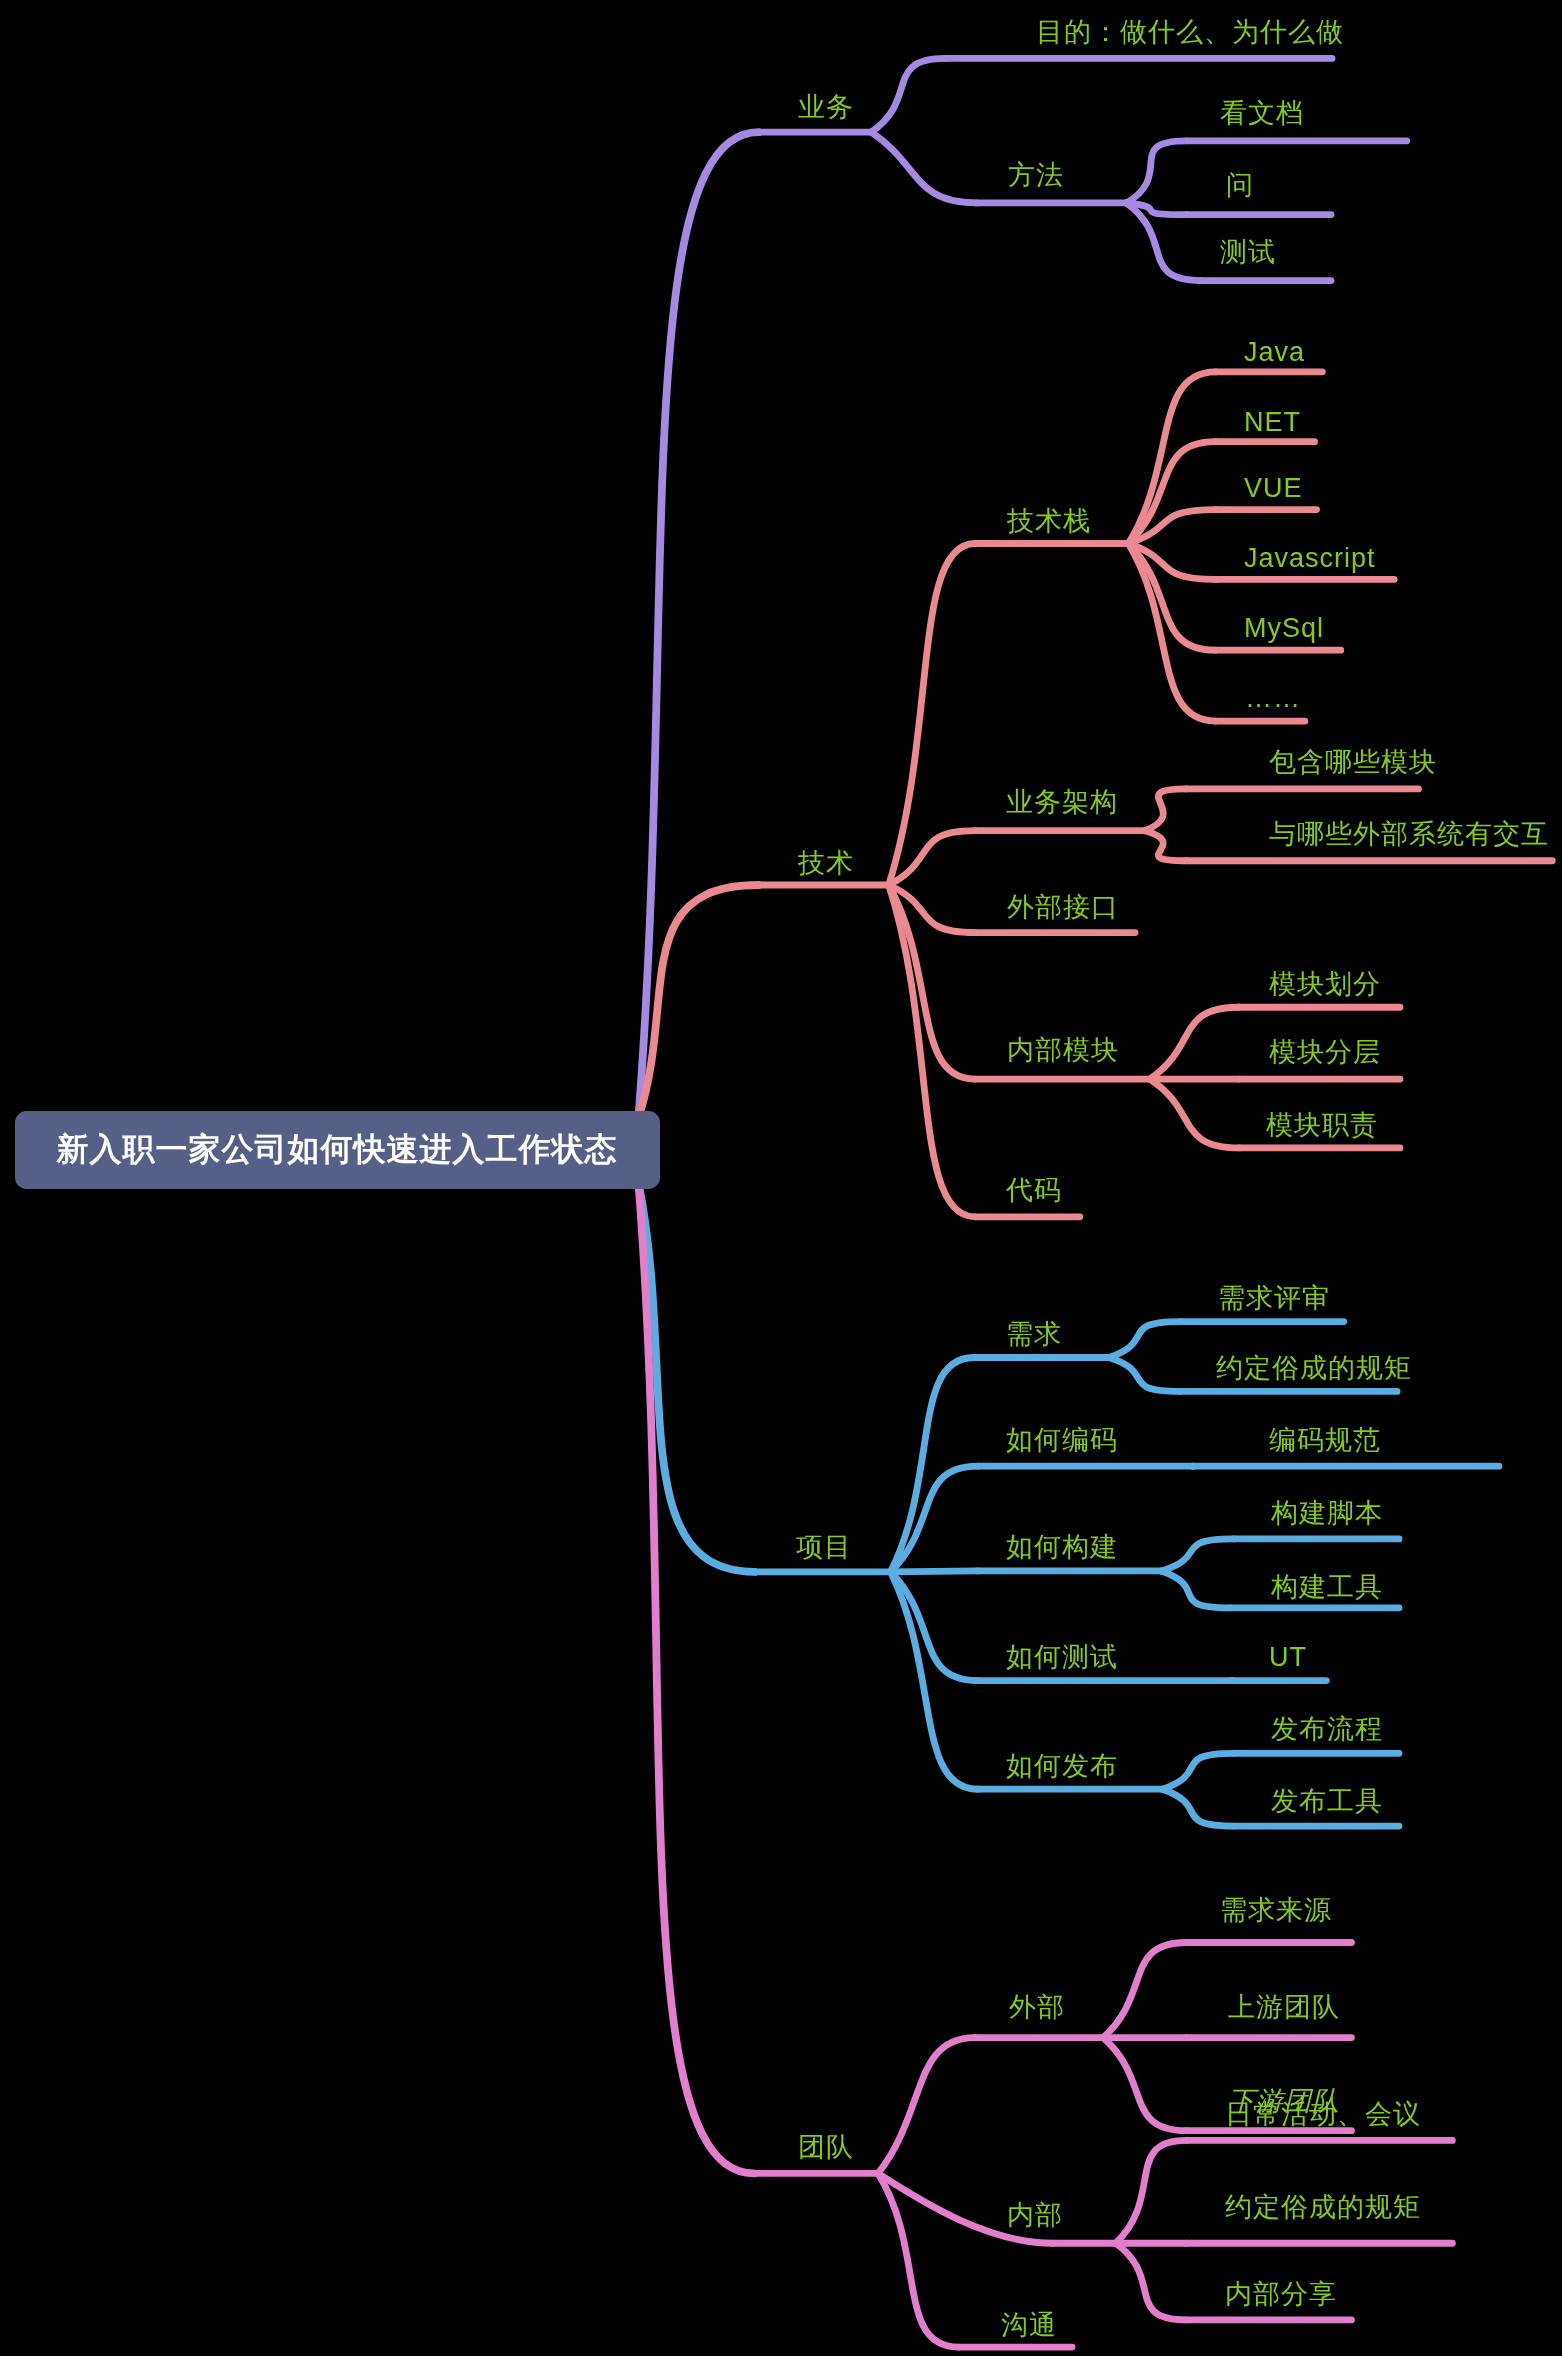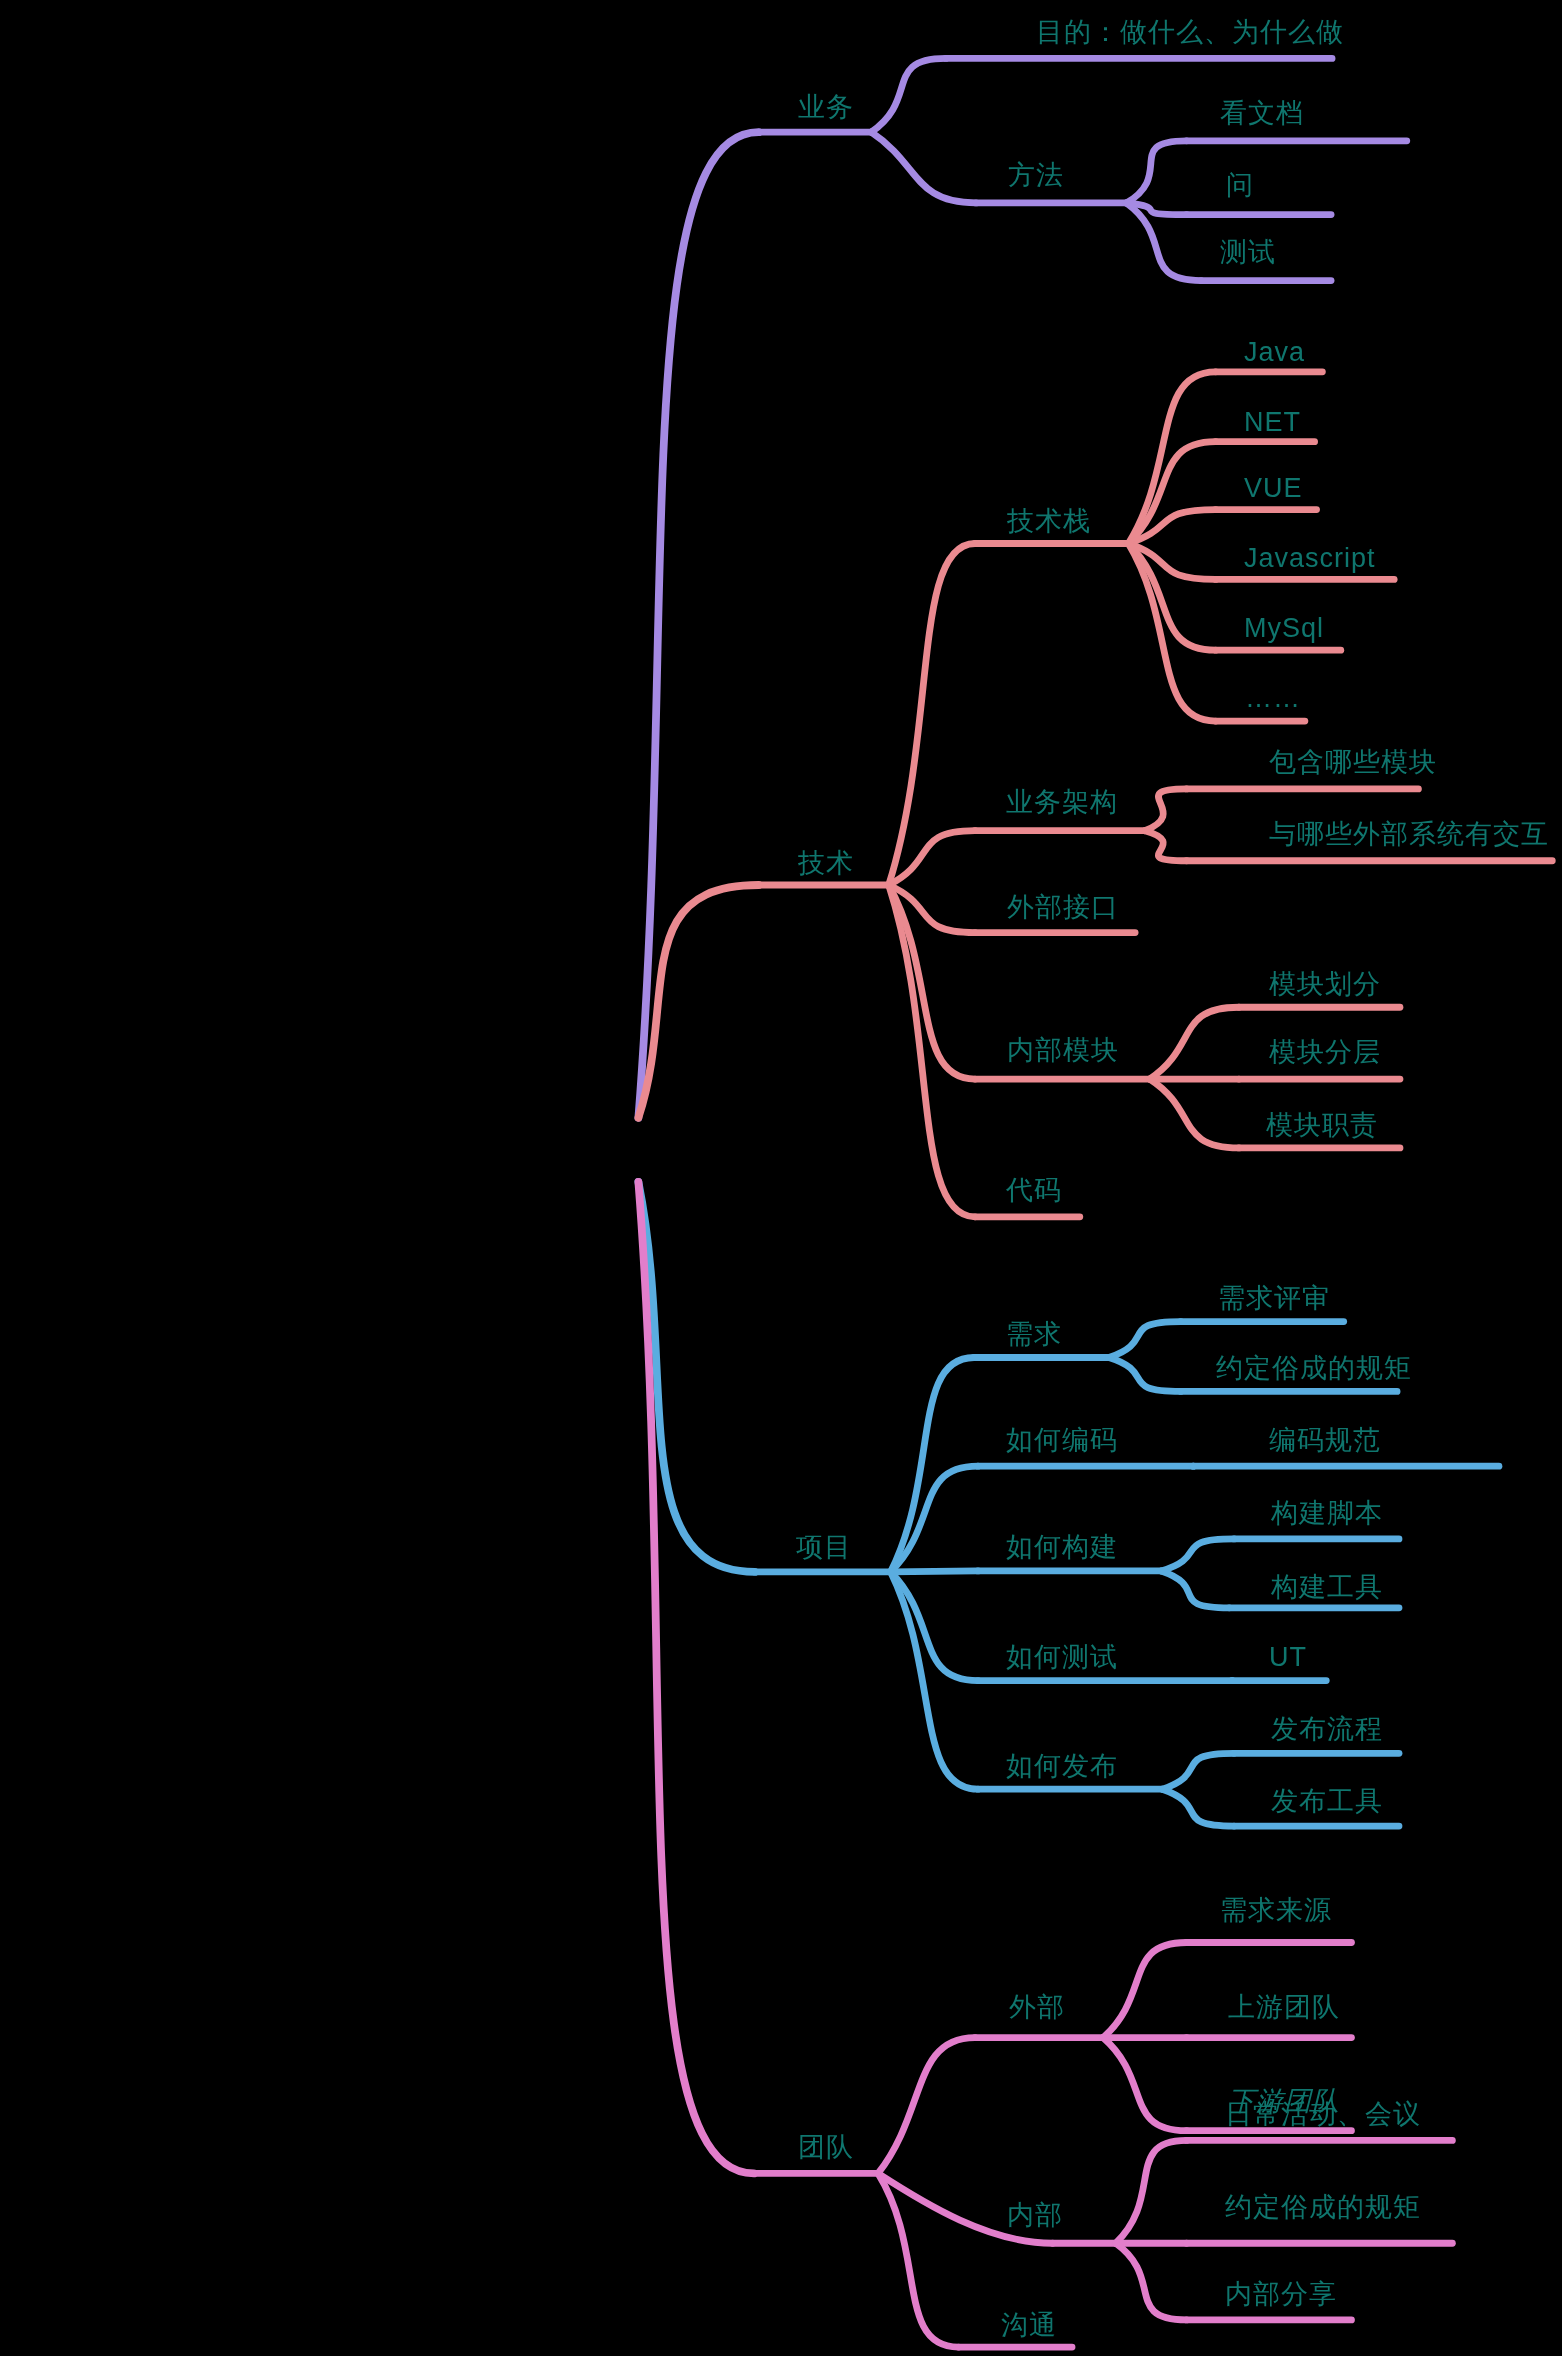--- a/index.html
+++ b/index.html
@@ -1,19 +1,19 @@
 <!DOCTYPE html>
 <html><head>
 <meta charset="utf-8">
 <style>
   html,body{margin:0;padding:0;background:#000;}
   #stage{position:relative;width:1562px;height:2356px;background:#000;overflow:hidden;
          font-family:"Liberation Sans","DejaVu Sans",sans-serif;}
   #edges{position:absolute;left:0;top:0;}
-  .node-label{position:absolute;font-size:27px;line-height:1.1;color:#0f766e;
+  .node-label{position:absolute;font-size:27px;line-height:1.1;color:#84cc16;
               white-space:nowrap;letter-spacing:1px;font-weight:500;cursor:default;}
   .root-box{position:absolute;left:14.6px;top:1111px;width:645px;height:78px;
             background:#565f87;border-radius:11.6px;color:#ffffff;font-size:32px;
             font-weight:bold;display:flex;align-items:center;justify-content:center;
             letter-spacing:1px;}
 </style>
 </head>
 <body>
 
 <div id="stage">
@@ -155,14 +155,15 @@
       <div class="node-label" style="left: 1009px; top: 1993px;">外部</div>
       <div class="node-label" style="left: 1220px; top: 1896px;">需求来源</div>
       <div class="node-label" style="left: 1228px; top: 1993px;">上游团队</div>
       <div class="node-label" style="left: 1228px; top: 2087px; font-style: italic;">下游团队</div>
       <div class="node-label" style="left: 1007px; top: 2201px;">内部</div>
       <div class="node-label" style="left: 1225px; top: 2100px;">日常活动、会议</div>
       <div class="node-label" style="left: 1225px; top: 2193px;">约定俗成的规矩</div>
       <div class="node-label" style="left: 1225px; top: 2280px;">内部分享</div>
       <div class="node-label" style="left: 1001px; top: 2311px;">沟通</div>
     </div>
+  <div class="root-box">新入职一家公司如何快速进入工作状态</div>
 </div>
 
 
 </body></html>

